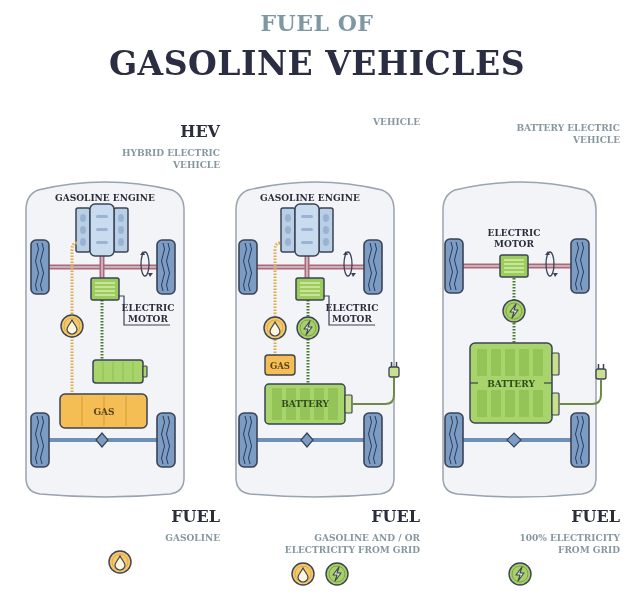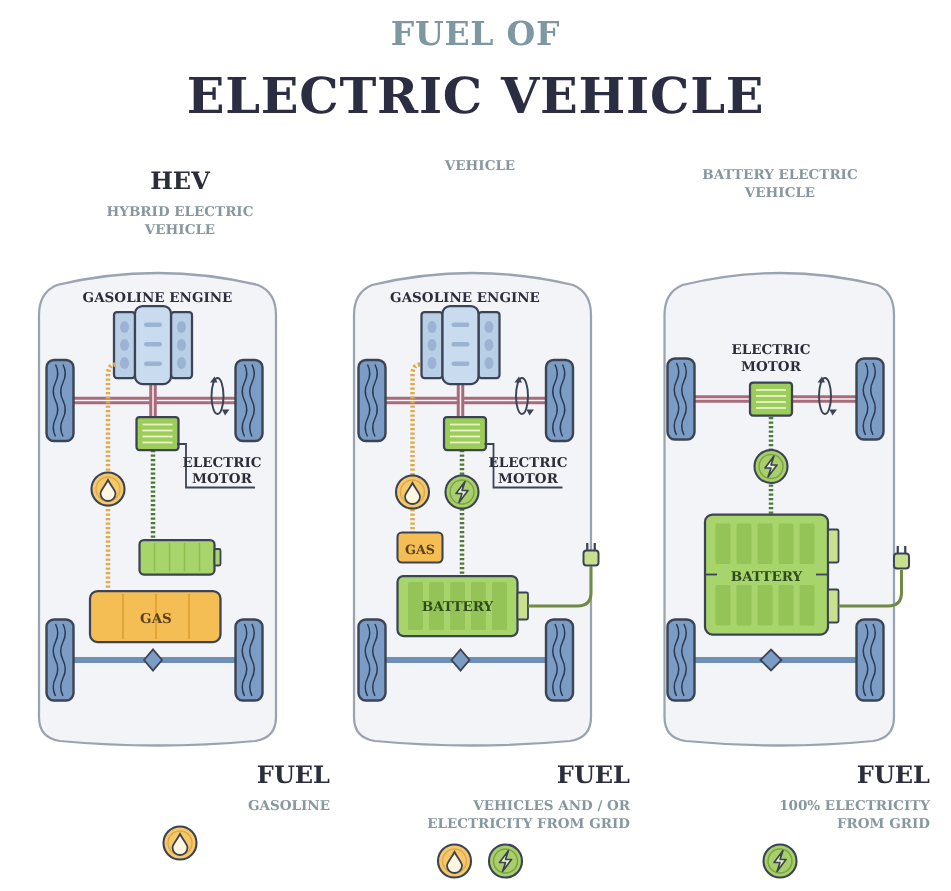--- a/index.html
+++ b/index.html
@@ -1,33 +1,33 @@
 <!DOCTYPE html>
 <html><head>
 <meta charset="utf-8">
 <style>
   html, body { margin: 0; padding: 0; background: #ffffff; }
   body { width: 634px; height: 594px; position: relative; overflow: hidden; font-family: "DejaVu Serif", serif; }
   .title-top { position: absolute; left: 0; width: 634px; top: 10px; text-align: center; font-weight: bold; font-size: 22px; color: #7d97a3; letter-spacing: 0.5px; }
   .title-main { position: absolute; left: 0; width: 634px; top: 44px; text-align: center; font-weight: bold; font-size: 33px; color: #2b2d42; letter-spacing: 0.5px; }
-  .col { position: absolute; top: 105px; width: 200px; text-align: center; }
+  .col { position: absolute; top: 116px; width: 200px; text-align: right; }
   .col .abbr { font-weight: bold; font-size: 16px; color: #2b2d3a; margin-top: 6px; }
   .col .full { font-weight: bold; font-size: 9px; color: #86979f; line-height: 12px; margin-top: 6px; }
   .fuel { position: absolute; top: 507px; width: 200px; text-align: right; }
   .fuel .h { font-weight: bold; font-size: 16px; color: #2b2d3a; }
   .fuel .d { font-weight: bold; font-size: 9px; color: #86979f; line-height: 12px; margin-top: 6px; min-height: 12px; }
   .fuel .icons { margin-top: 6px; display: flex; justify-content: center; gap: 10px; }
   svg text { font-family: "DejaVu Serif", serif; font-weight: bold; }
   #diagram { position: absolute; left: 0; top: 0; }
 </style>
 </head>
 <body>
 
 <div class="title-top">FUEL OF</div>
-<div class="title-main">ELECTRIC VEHICLE</div>
+<div class="title-main">GASOLINE VEHICLES</div>
 
 <div class="col" style="left:20px">
   <div class="abbr">HEV</div>
   <div class="full">HYBRID ELECTRIC</div>
   <div class="full" style="margin-top:0">VEHICLE</div>
 </div>
 <div class="col" style="left:220px">
   <div class="full" style="margin-top:0">VEHICLE</div>
 </div>
 <div class="col" style="left:420px">
@@ -226,21 +226,21 @@
   <div class="h">FUEL</div>
   <div class="d">GASOLINE</div>
   <div class="icons">
     <svg width="24" height="24" viewBox="-12 -12 24 24">
         <use href="#drop-badge"></use>
       </svg>
   </div>
 </div>
 <div class="fuel" style="left:220px">
   <div class="h">FUEL</div>
-  <div class="d">VEHICLES AND / OR</div>
+  <div class="d">GASOLINE AND / OR</div>
   <div class="d" style="margin-top:0">ELECTRICITY FROM GRID</div>
   <div class="icons">
     <svg width="24" height="24" viewBox="-12 -12 24 24">
         <use href="#drop-badge"></use>
       </svg>
     <svg width="24" height="24" viewBox="-12 -12 24 24">
         <use href="#bolt-badge"></use>
       </svg>
   </div>
 </div>

